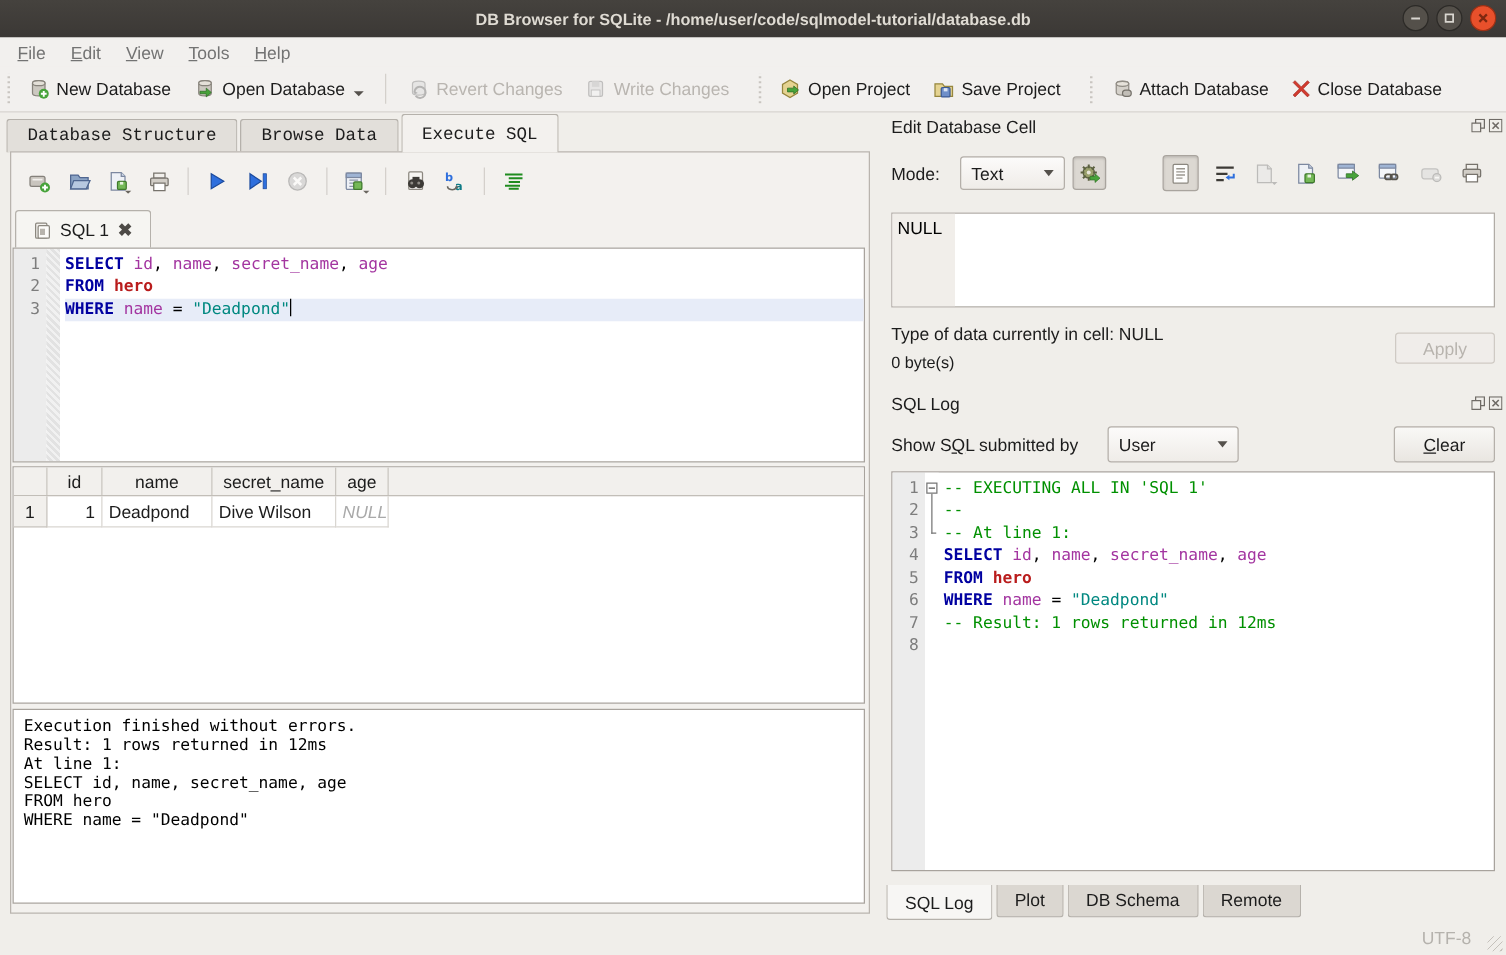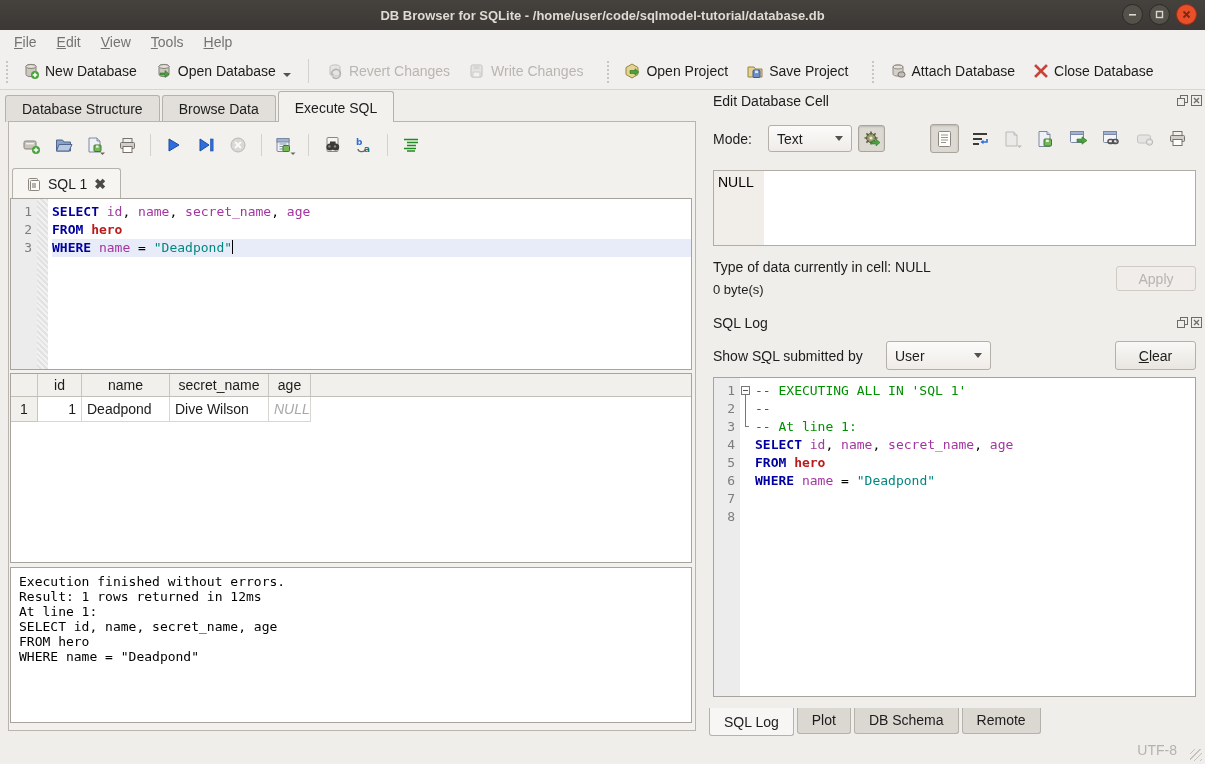--- a/index.html
+++ b/index.html
@@ -23,21 +23,21 @@
   .toolbar { position:absolute; left:0; top:53px; width:1205px; height:37px; background:#f2f0ee; border-bottom:1px solid #d8d4cf; display:flex; align-items:center; }
   .grip { width:7px; height:24px; margin:0 3px; background:repeating-linear-gradient(#c9c5c0 0 2px, transparent 2px 4px); background-size:2px 4px; background-repeat:repeat-y; background-position:center; }
   .tbsep { width:1px; height:24px; background:#d4d0cb; margin:0 8px; }
   .tbtn { display:flex; align-items:center; gap:5px; padding:5px 9px; font-size:14px; color:#1c1c1c; border-radius:3px; }
   .tbtn.disabled { color:#b9b5b0; }
   .tbtn.disabled svg { filter:grayscale(1) opacity(.45); }
   .tbtn svg { display:block; }
   .caret-down { width:0; height:0; border-left:4px solid transparent; border-right:4px solid transparent; border-top:4px solid #55514c; margin-left:2px; align-self:flex-end; margin-bottom:3px; }
 
   
-  .main-tabs { position:absolute; left:5px; top:91px; display:flex; align-items:flex-end; height:31px; }
+  .main-tabs { position:absolute; left:5px; top:91px; display:flex; align-items:flex-end; height:31px;font-family:Liberation Mono, monospace; }
   .mtab { padding:5px 16px 6px; font-size:14px; background:#e2dfda; border:1px solid #b5b1ab; border-bottom:none; margin-right:2px; border-radius:3px 3px 0 0; color:#1c1c1c; height:27px; }
   .mtab.active { background:#f3f1ee; height:31px; padding-top:8px; position:relative; z-index:3; }
 
   .left-frame { position:absolute; left:8px; top:121px; width:688px; height:610px; border:1px solid #b9b4ae; background:#f3f1ee; }
 
   
   .sql-toolbar { position:absolute; left:18px; top:132px; display:flex; align-items:center; gap:6px; }
   .sbtn { width:26px; height:26px; display:flex; align-items:center; justify-content:center; border-radius:3px; }
   .sbtn svg { display:block; }
   .sbtn.disabled svg { filter:grayscale(1) opacity(.55); }
@@ -490,20 +490,21 @@
     <div class="fold-vline"></div>
     <div class="fold-corner"></div>
   </div>
   <div class="codearea">
       <div class="cl"><span class="tk-cm">-- EXECUTING ALL IN 'SQL 1'</span></div>
       <div class="cl"><span class="tk-cm">--</span></div>
       <div class="cl"><span class="tk-cm">-- At line 1:</span></div>
       <div class="cl"><span class="tk-kw">SELECT</span><span class="tk-pl"> </span><span class="tk-id">id</span><span class="tk-pl">, </span><span class="tk-id">name</span><span class="tk-pl">, </span><span class="tk-id">secret_name</span><span class="tk-pl">, </span><span class="tk-id">age</span></div>
       <div class="cl"><span class="tk-kw">FROM</span><span class="tk-pl"> </span><span class="tk-tbl">hero</span></div>
       <div class="cl"><span class="tk-kw">WHERE</span><span class="tk-pl"> </span><span class="tk-id">name</span><span class="tk-pl"> = </span><span class="tk-str">"Deadpond"</span></div>
+      <div class="cl"><span class="tk-cm">-- Result: 1 rows returned in 12ms</span></div>
       <div class="cl"></div>
     </div>
 </div>
 
 <div class="bottom-tabs">
   <div class="btab active">SQL Log</div>
   <div class="btab">Plot</div>
   <div class="btab">DB Schema</div>
   <div class="btab">Remote</div>
 </div>

